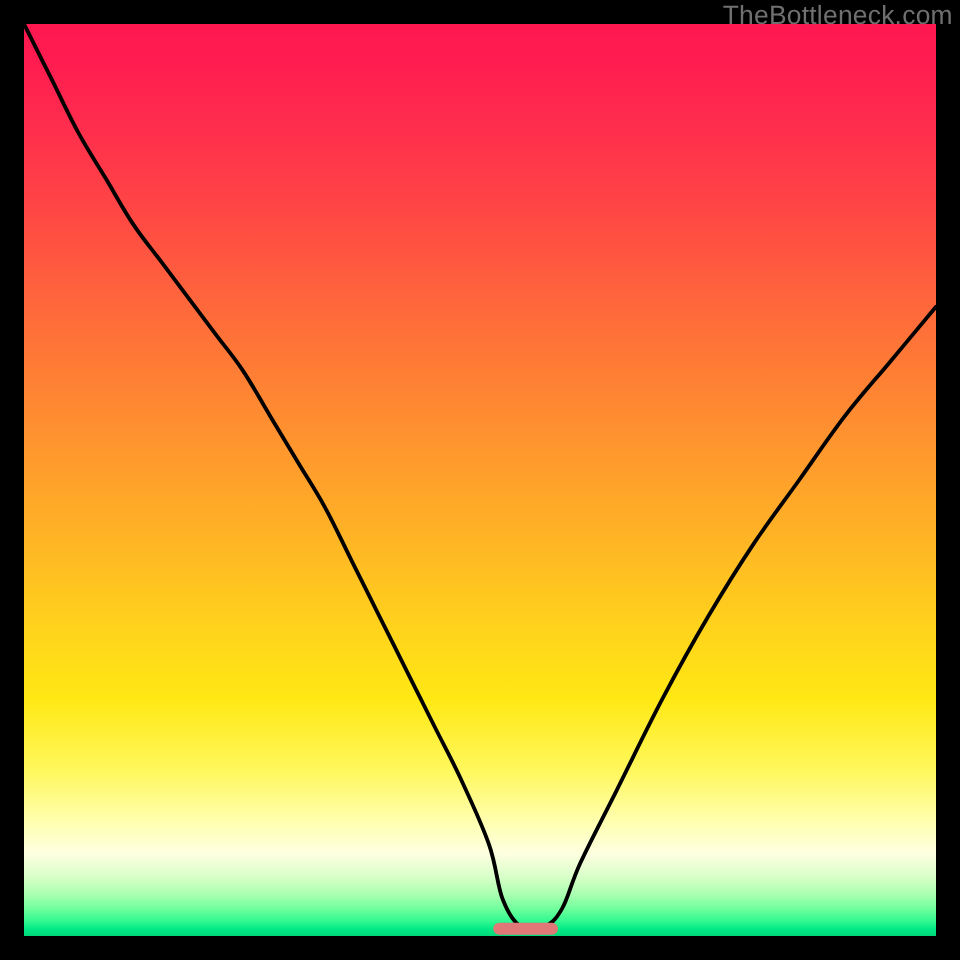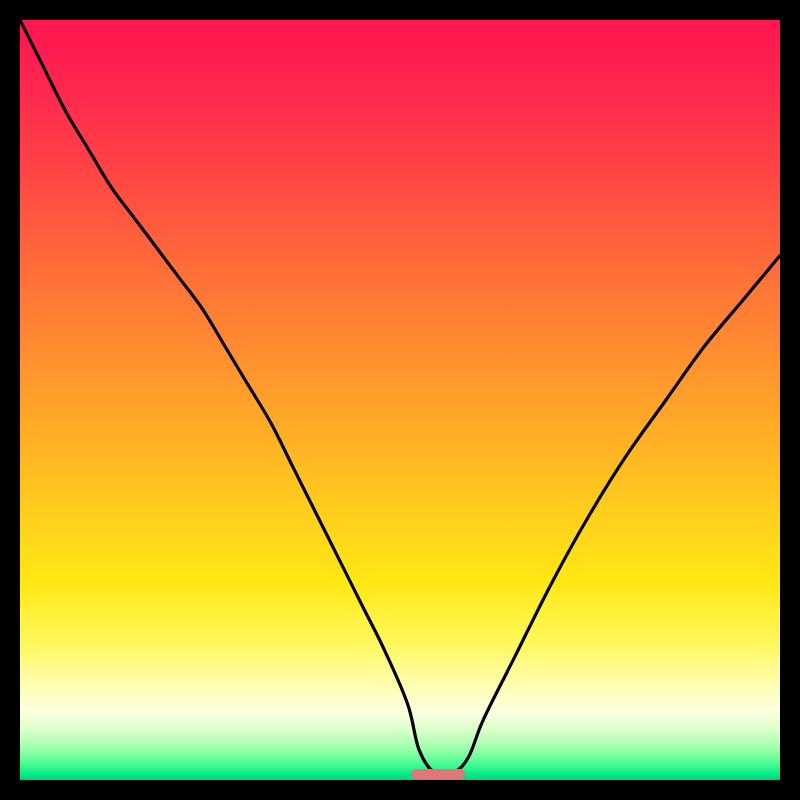--- a/index.html
+++ b/index.html
@@ -78,13 +78,14 @@
   <div class="plot-area">
     <div class="gradient"></div>
 
     <svg class="curve-layer" viewBox="0 0 760 760" preserveAspectRatio="none">
       <path id="curve-path" fill="none" stroke="#000000" stroke-width="3.2" stroke-linecap="round" stroke-linejoin="round" d="M 0.0 0.0 C 4.1 8.2, 14.6 29.2, 22.8 45.6 C 31.0 62.0, 37.4 76.2, 45.6 91.2 C 53.8 106.2, 60.2 115.5, 68.4 129.2 C 76.6 142.9, 83.0 154.9, 91.2 167.2 C 99.4 179.5, 105.8 186.7, 114.0 197.6 C 122.2 208.5, 128.6 217.1, 136.8 228.0 C 145.0 238.9, 151.4 247.5, 159.6 258.4 C 167.8 269.3, 174.2 276.5, 182.4 288.8 C 190.6 301.1, 197.0 313.1, 205.2 326.8 C 213.4 340.5, 219.8 351.1, 228.0 364.8 C 236.2 378.5, 242.6 387.8, 250.8 402.8 C 259.0 417.8, 265.4 432.0, 273.6 448.4 C 281.8 464.8, 288.2 477.6, 296.4 494.0 C 304.6 510.4, 311.0 523.2, 319.2 539.6 C 327.4 556.0, 333.8 568.8, 342.0 585.2 C 350.2 601.6, 356.6 613.0, 364.8 630.8 C 373.0 648.6, 381.4 666.2, 387.6 684.0 C 393.8 701.8, 394.2 717.3, 399.0 729.6 C 403.8 741.9, 408.0 748.3, 414.2 752.4 C 420.4 756.5, 427.0 755.1, 433.2 752.4 C 439.4 749.7, 442.9 746.8, 448.4 737.2 C 453.9 727.6, 455.4 717.0, 463.6 699.2 C 471.8 681.4, 481.7 663.0, 494.0 638.4 C 506.3 613.8, 518.3 588.4, 532.0 562.4 C 545.7 536.4, 556.3 517.3, 570.0 494.0 C 583.7 470.7, 594.3 453.7, 608.0 433.2 C 621.7 412.7, 632.3 399.2, 646.0 380.0 C 659.7 360.8, 670.3 344.6, 684.0 326.8 C 697.7 309.0, 708.3 297.6, 722.0 281.2 C 735.7 264.8, 753.2 243.8, 760.0 235.6"></path>
     </svg>
 
     <div class="marker" id="marker" style="left: 391.4px; width: 53.2px; top: 748.92px; background: rgb(224, 120, 120);"></div>
   </div>
 
+  <div class="watermark">TheBottleneck.com</div>
 </div>
 
 </body></html>

